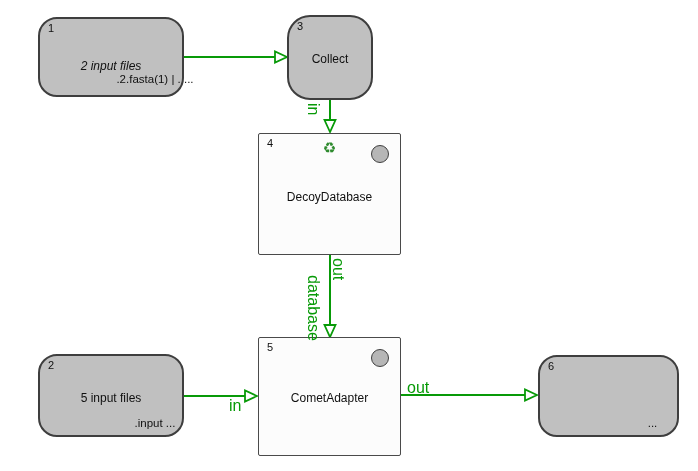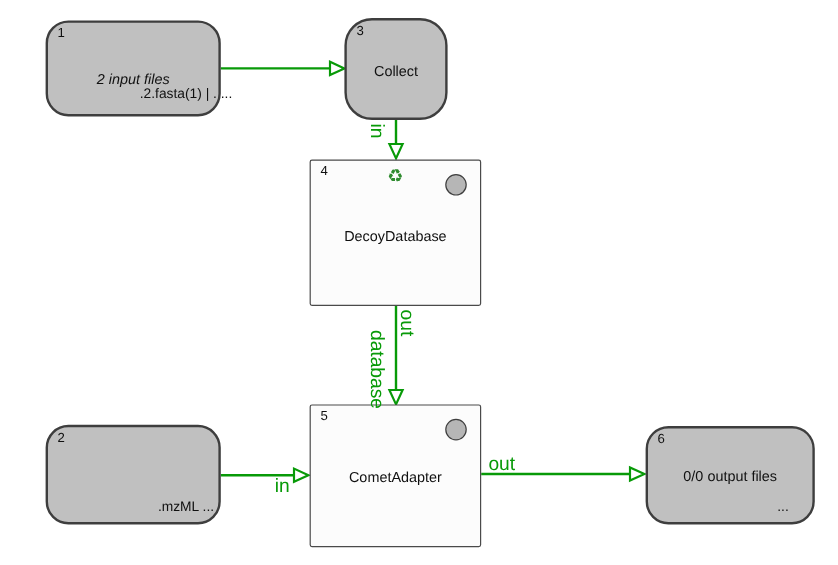--- a/index.html
+++ b/index.html
@@ -94,26 +94,26 @@
   </div>
 
   <div class="node node-tool" style="left:258px;top:337px;width:143px;height:119px;">
     <span class="node-number">5</span>
     <span class="status-circle"></span>
     <div class="node-title" style="top:53px;">CometAdapter</div>
   </div>
 
   <div class="node node-io" style="left:38px;top:354px;width:146px;height:83px;">
     <span class="node-number">2</span>
-    <div class="node-subtitle" style="top:61px;">.mzML ...</div>
+    <div class="node-title" style="top:35px;">5 input files</div>
+    <div class="node-subtitle" style="top:61px;">.input ...</div>
   </div>
 
   <div class="node node-io" style="left:538px;top:355px;width:141px;height:82px;">
     <span class="node-number">6</span>
-    <div class="node-title" style="top:33px;">0/0 output files</div>
     <div class="node-subtitle" style="top:60px;">...</div>
   </div>
 
   <span class="edge-label vertical" style="left:308px;top:103px;">in</span>
   <span class="edge-label vertical" style="left:333px;top:258px;">out</span>
   <span class="edge-label vertical" style="left:308px;top:275px;">database</span>
   <span class="edge-label" style="left:229px;top:400px;">in</span>
   <span class="edge-label" style="left:407px;top:382px;">out</span>
 
 </div>

